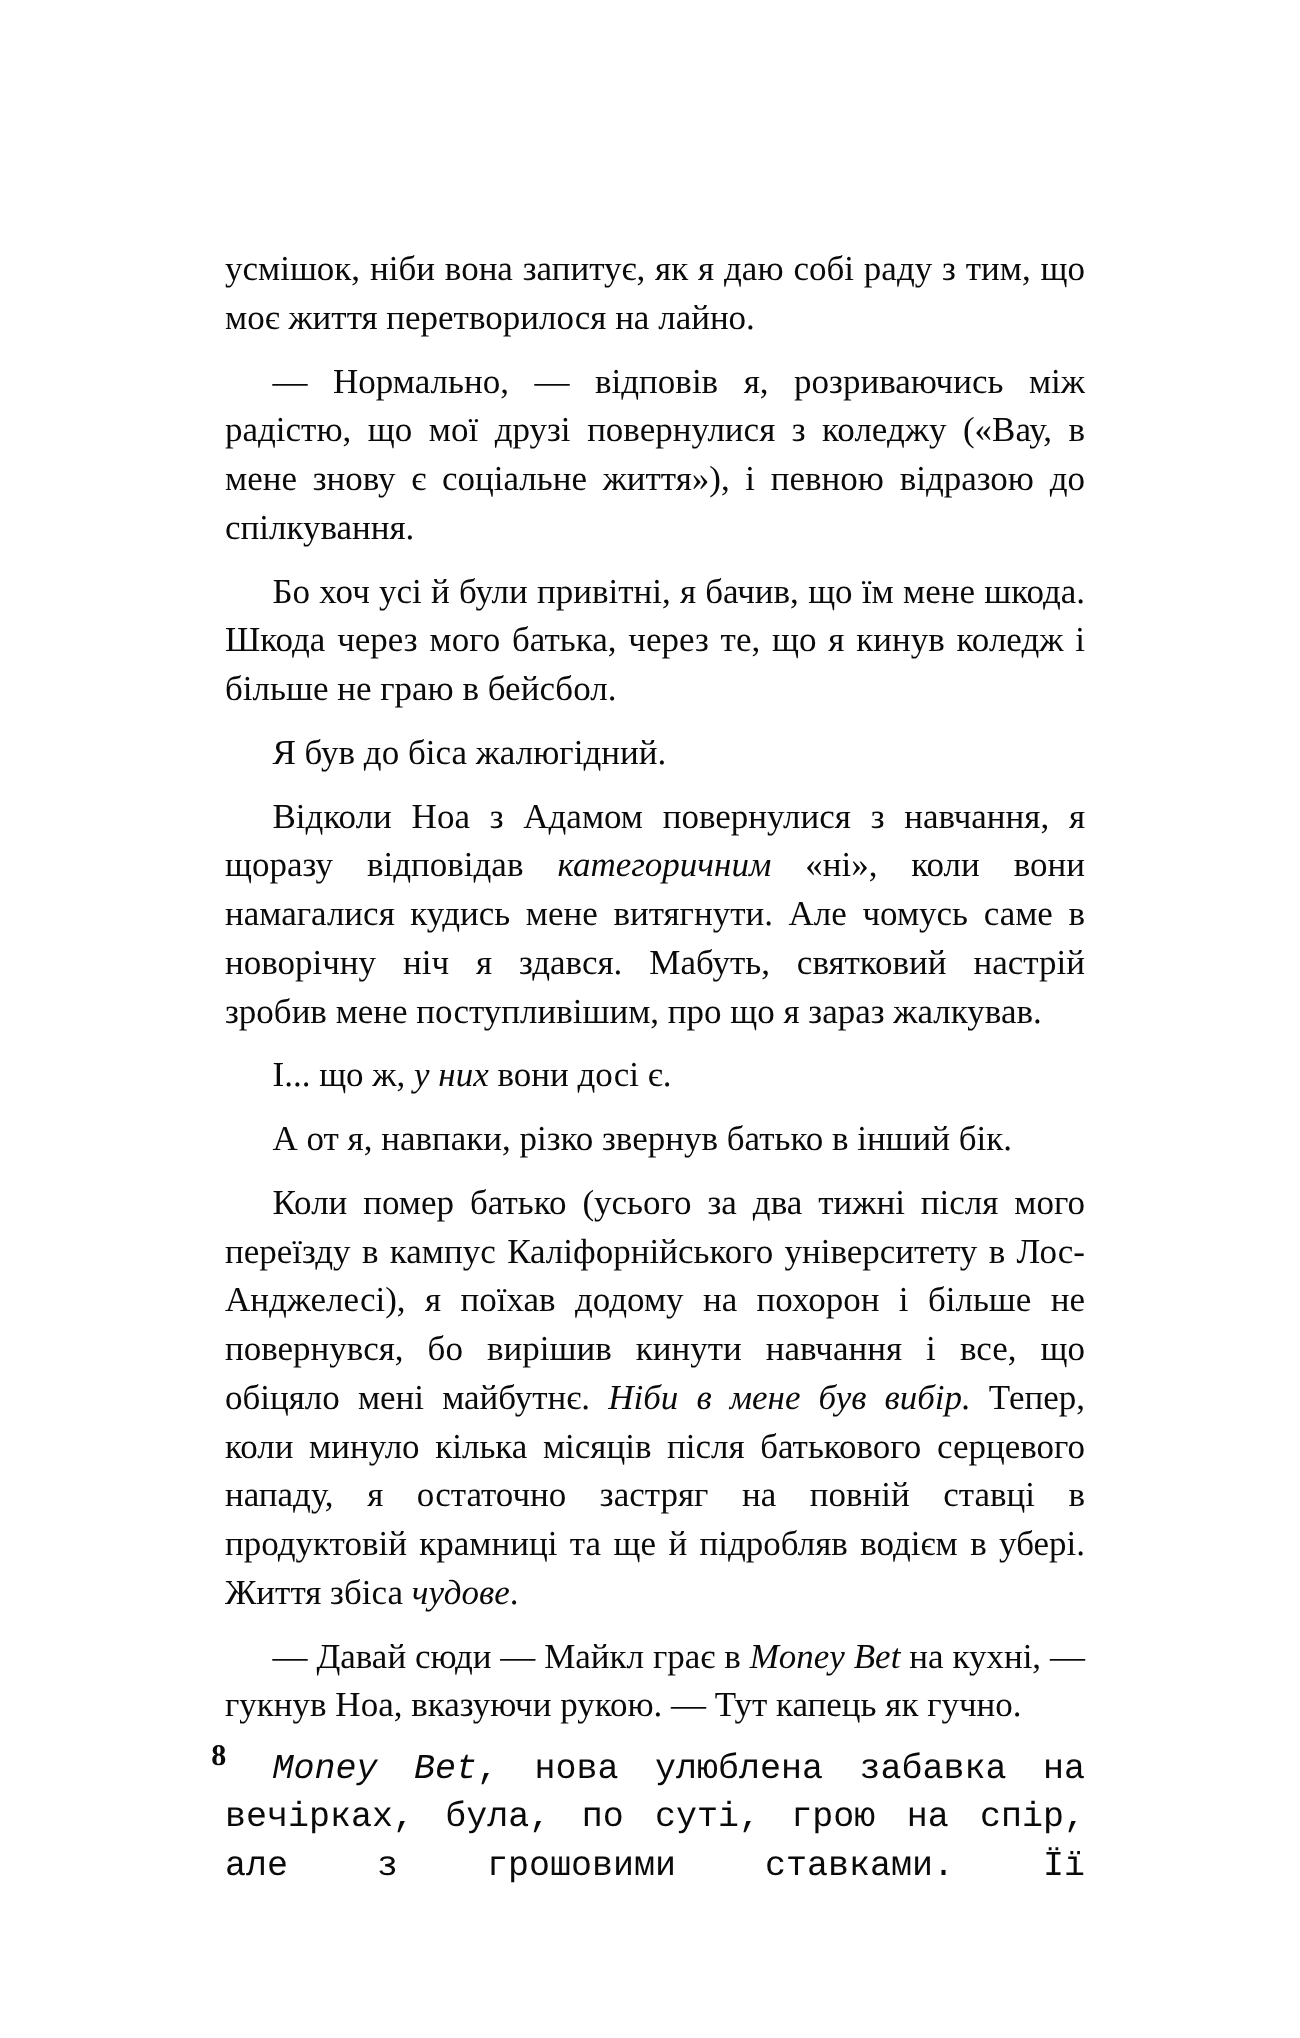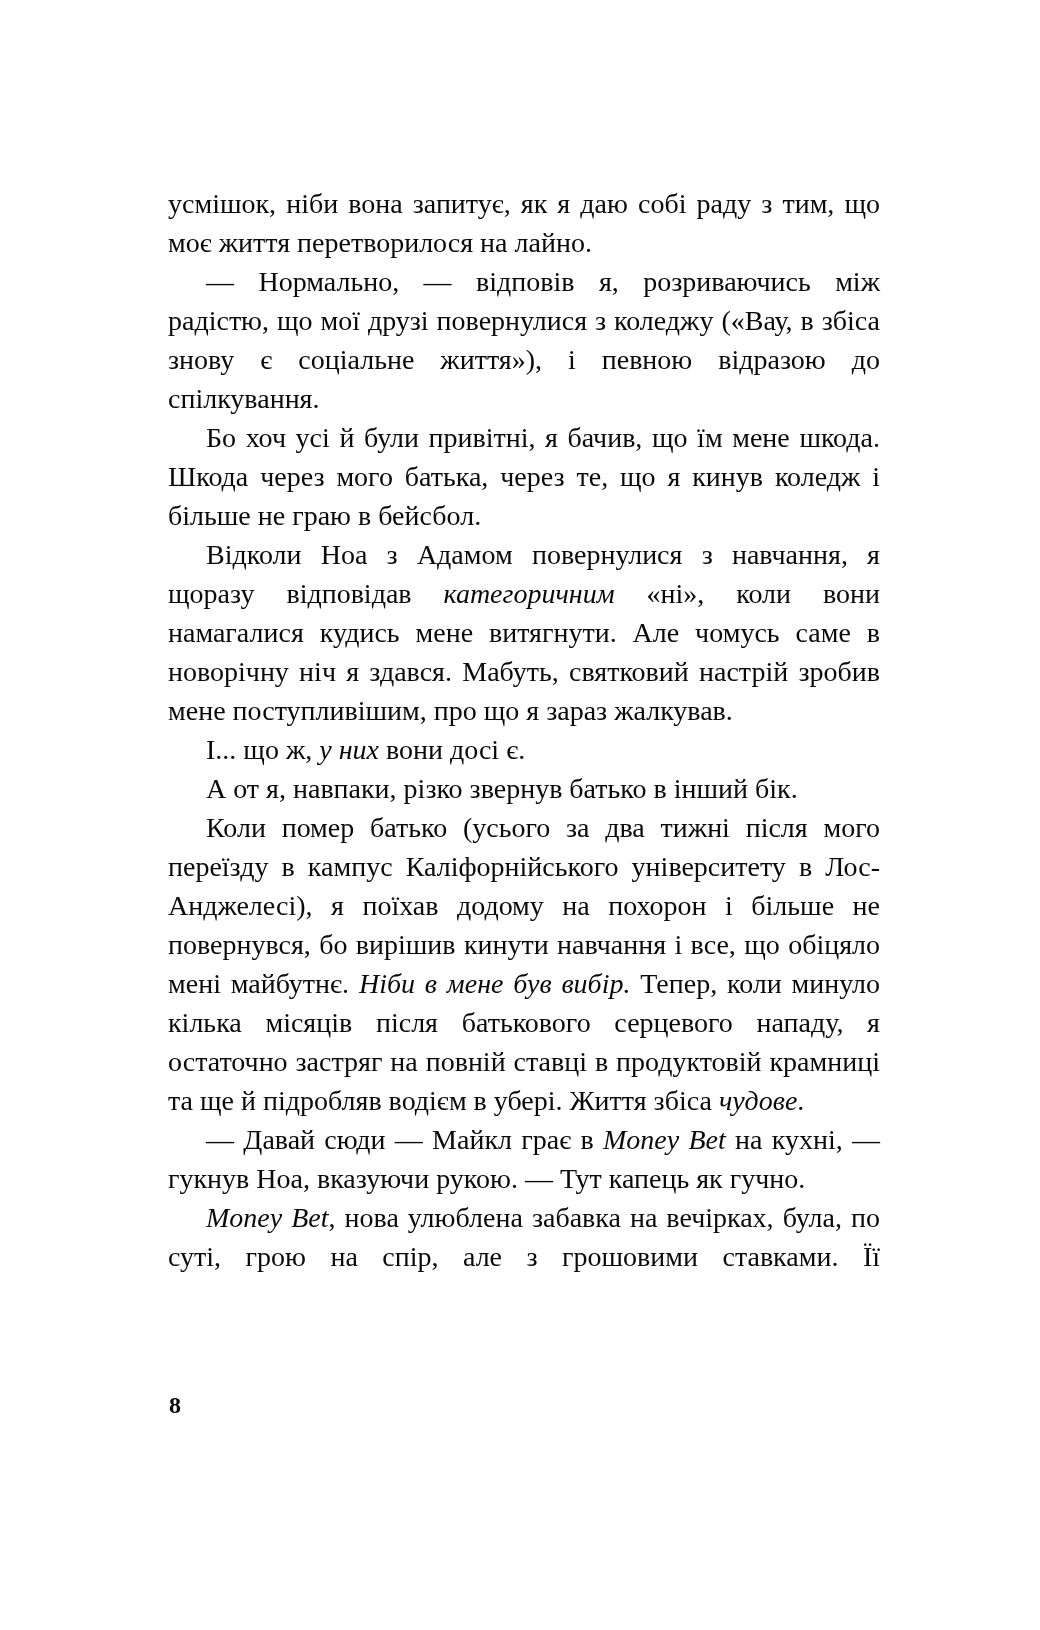--- a/index.html
+++ b/index.html
@@ -19,50 +19,52 @@
   .text-block {
     position: absolute;
     top: 184px;
     left: 168px;
     width: 712px;
     font-size: 28px;
     line-height: 39px;
     text-align: justify;
   }
   .text-block p {
-    margin: 0;
+    margin: 12px;
     padding: 0;
     text-indent: 38px;
   }
   .text-block p.no-indent {
     text-indent: 0;
   }
   .text-block p.continues {
     text-align-last: justify;
+    font-family: Liberation Mono, monospace;
   }
   .text-block i {
     font-style: italic;
   }
   .page-number {
     position: absolute;
     left: 169px;
     top: 1392px;
     font-size: 24px;
     font-weight: bold;
     color: #0a0a0a;
   }
 </style>
 </head>
 <body>
 
 <div class="page">
   <div class="text-block">
       <p class="no-indent"><span>усмішок, ніби вона запитує, як я даю собі раду з тим, що моє життя перетворилося на лайно.</span></p>
-      <p><span>— Нормально, — відповів я, розриваючись між радістю, що мої друзі повернулися з коледжу («Вау, в збіса знову є соціальне життя»), і певною відразою до спілкування.</span></p>
+      <p><span>— Нормально, — відповів я, розриваючись між радістю, що мої друзі повернулися з коледжу («Вау, в мене знову є соціальне життя»), і певною відразою до спілкування.</span></p>
       <p><span>Бо хоч усі й були привітні, я бачив, що їм мене шкода. Шкода через мого батька, через те, що я кинув коледж і більше не граю в бейсбол.</span></p>
+      <p><span>Я був до біса жалюгідний.</span></p>
       <p><span>Відколи Ноа з Адамом повернулися з навчання, я щоразу відповідав </span><i>категоричним</i><span> «ні», коли вони намагалися кудись мене витягнути. Але чомусь саме в новорічну ніч я здався. Мабуть, святковий настрій зробив мене поступливішим, про що я зараз жалкував.</span></p>
       <p><span>І... що ж, </span><i>у них</i><span> вони досі є.</span></p>
       <p><span>А от я, навпаки, різко звернув батько в інший бік.</span></p>
       <p><span>Коли помер батько (усього за два тижні після мого переїзду в кампус Каліфорнійського університету в Лос-Анджелесі), я поїхав додому на похорон і більше не повернувся, бо вирішив кинути навчання і все, що обіцяло мені майбутнє. </span><i>Ніби в мене був вибір.</i><span> Тепер, коли минуло кілька місяців після батькового серцевого нападу, я остаточно застряг на повній ставці в продуктовій крамниці та ще й підробляв водієм в убері. Життя збіса </span><i>чудове</i><span>.</span></p>
       <p><span>— Давай сюди — Майкл грає в </span><i>Money Bet</i><span> на кухні, — гукнув Ноа, вказуючи рукою. — Тут капець як гучно.</span></p>
       <p class="continues"><i>Money Bet</i><span>, нова улюблена забавка на вечірках, була, по суті, грою на спір, але з грошовими ставками. Її</span></p>
     </div>
   <div class="page-number">8</div>
 </div>
 

